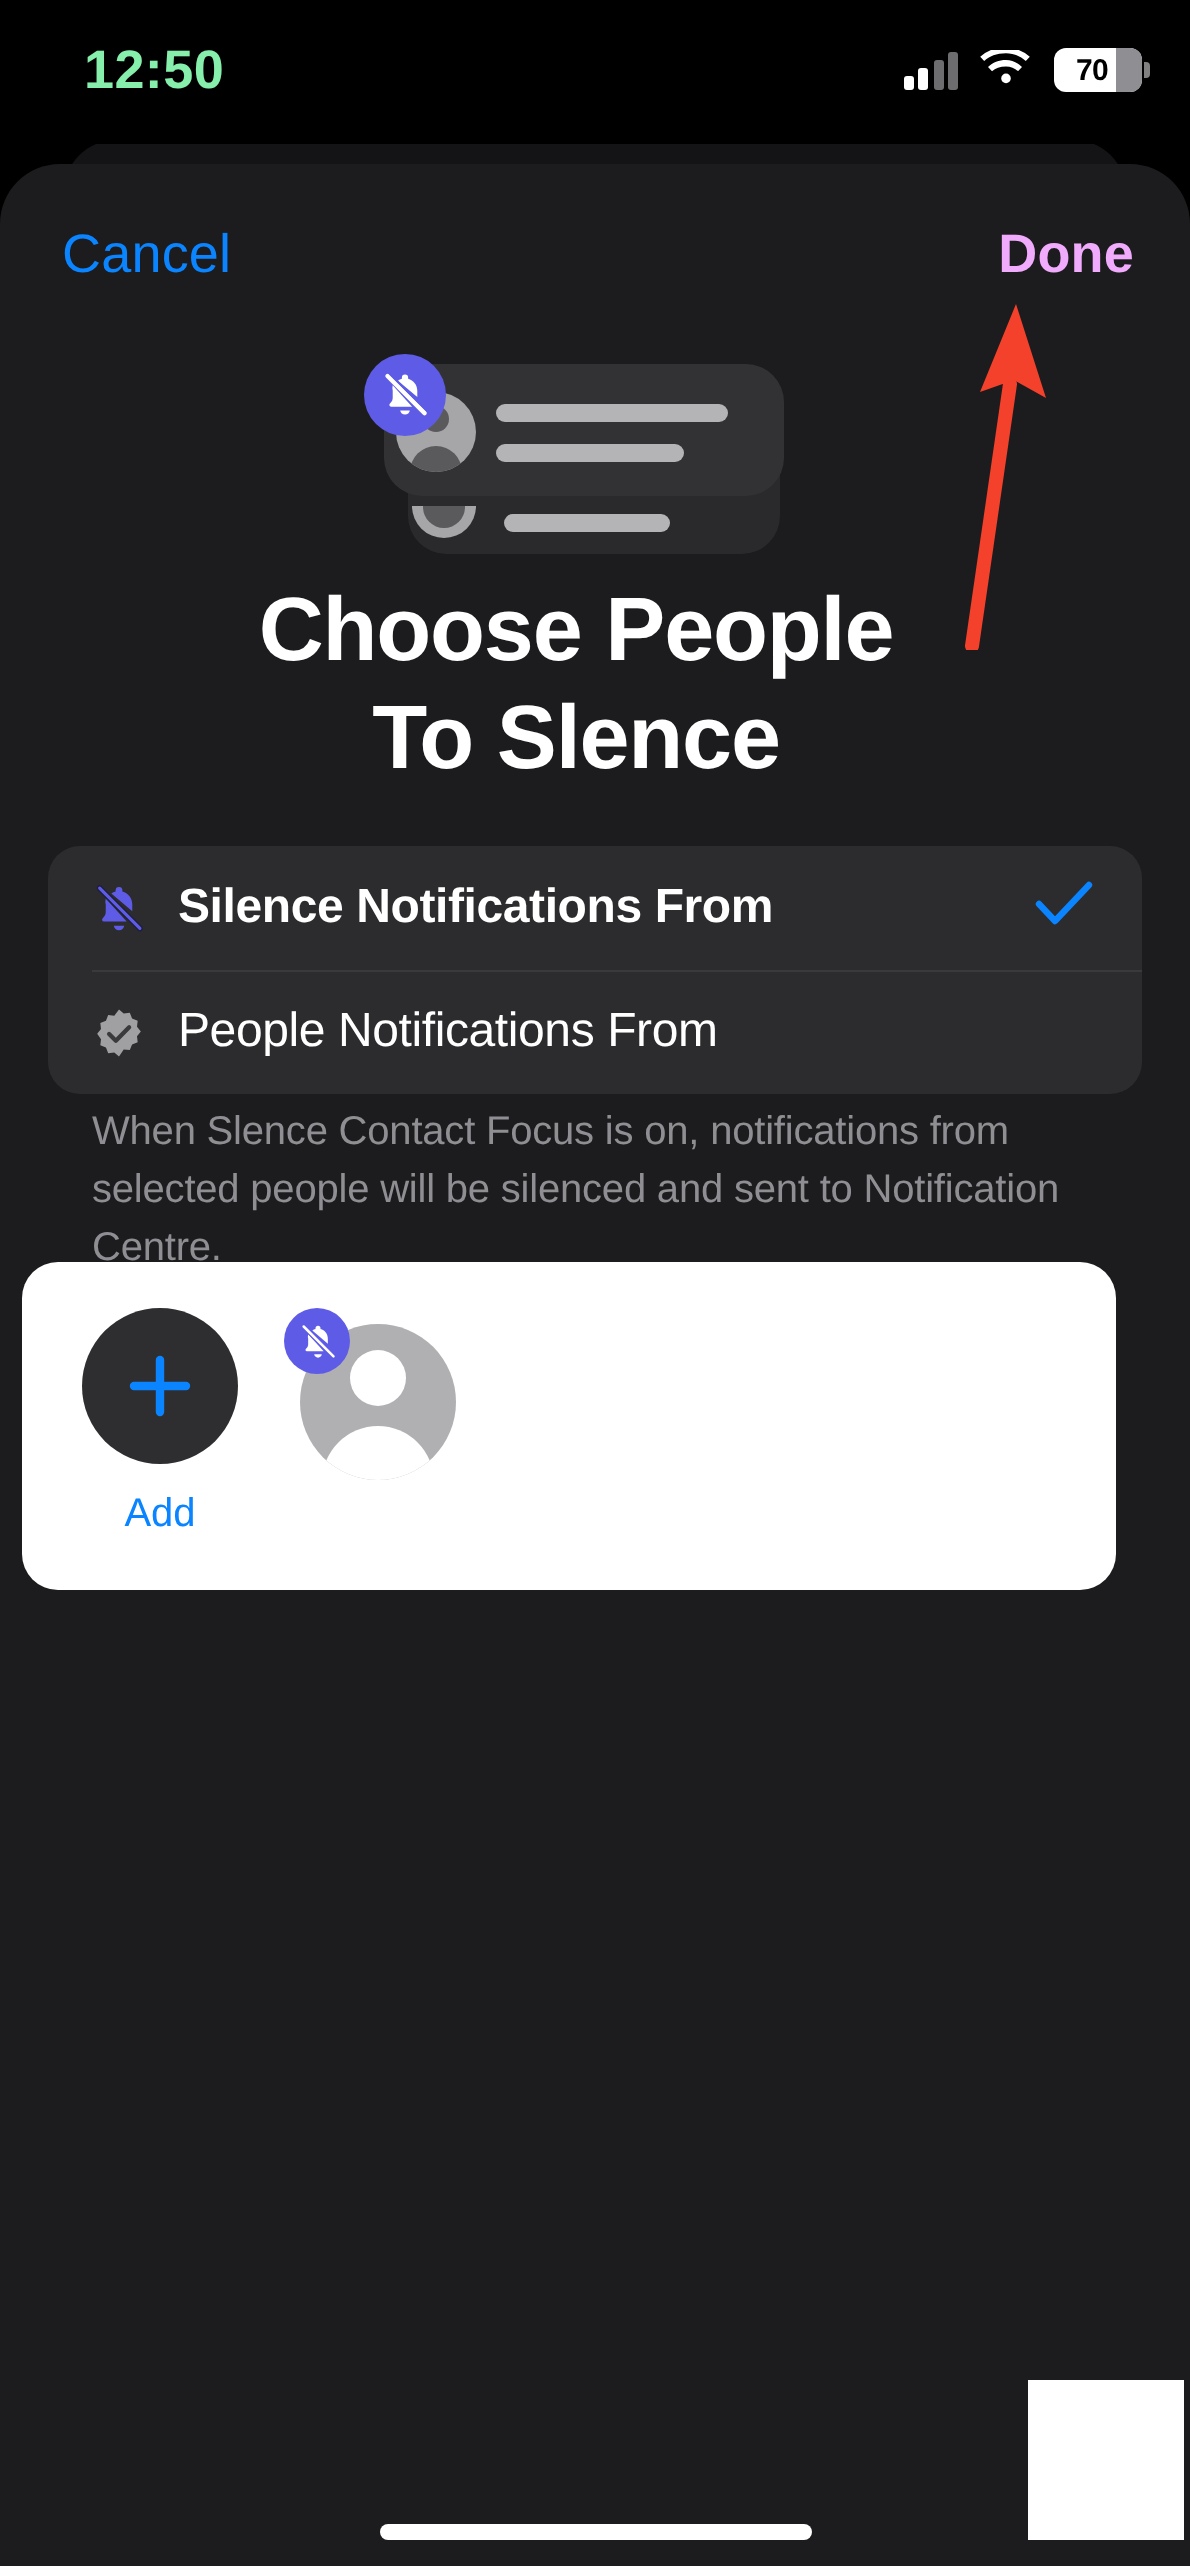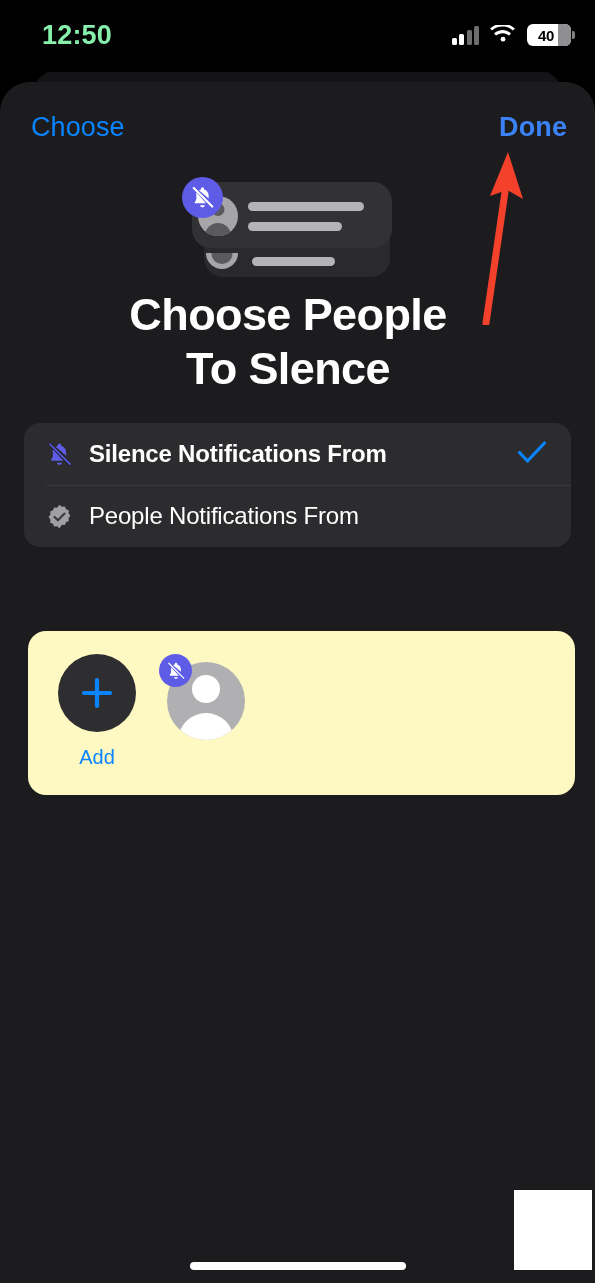--- a/index.html
+++ b/index.html
@@ -59,21 +59,21 @@
   
   #nav-bar{
     position:absolute; left:0; top:22px; width:595px; height:56px;
   }
   #cancel-button{
     position:absolute; left:31px; top:8px;
     font-size:27px; color:#0a84ff; font-weight:400; letter-spacing:.1px;
   }
   #done-button{
     position:absolute; right:28px; top:8px;
-    font-size:27px; color:#3b82f6; font-weight:700; letter-spacing:.1px;
+    font-size:27px; color:#f0abfc; font-weight:700; letter-spacing:.1px;
   }
 
   
   #hero{ position:absolute; left:0; top:95px; width:595px; height:110px; }
   #hero-inner{ position:relative; width:232px; height:105px; margin:0 auto; }
   .card-back{
     position:absolute; left:22px; top:30px; width:186px; height:70px;
     background:#2a2a2c; border-radius:19px;
   }
   .card-front{
@@ -136,22 +136,22 @@
   .option-check{ position:absolute; right:24px; top:50%; transform:translateY(-50%); }
 
   
   #footnote{
     position:absolute; left:46px; top:470px; width:516px;
     font-size:20px; line-height:29px; color:#8e8e93; letter-spacing:-.1px;
   }
 
   
   #people-card{
-    position:absolute; left:28px; top:549px; width:547px; height:164px;
-    background:#fef9c3; border-radius:18px;
+    position:absolute; left:11px; top:549px; width:547px; height:164px;
+    background:#ffffff; border-radius:18px;
   }
   #add-person{
     position:absolute; left:30px; top:23px; width:78px;
   }
   #add-circle{
     width:78px; height:78px; border-radius:50%; background:#2e2e30;
     display:flex; align-items:center; justify-content:center;
   }
   #add-label{
     margin-top:14px; text-align:center; font-size:20px; color:#0a84ff;
@@ -203,31 +203,31 @@
         <i></i>
         <i></i>
     </div>
     <svg width="26" height="20" viewBox="0 0 26 20">
       <path d="M13 16.6a2.4 2.4 0 100-4.8 2.4 2.4 0 000 4.8z" fill="#fff"></path>
       <path d="M13 8.2c2.3 0 4.4.9 6 2.4l2-2.1A12.3 12.3 0 0013 5C9.5 5 6.3 6.3 4 8.5l2 2.1c1.7-1.5 4-2.4 7-2.4z" fill="#fff"></path>
       <path d="M13 1.6c3.8 0 7.3 1.5 9.9 3.9l2-2.1A17 17 0 0013 -1 17 17 0 00.1 3.4l2 2.1C4.7 3.1 8.2 1.6 13 1.6z" fill="#fff"></path>
     </svg>
     <div class="batt">
       <div class="empty"></div>
-      <span>40</span>
+      <span>70</span>
     </div>
   </div>
 </div>
 
 <div id="sheet-behind"></div>
 
 <div id="sheet">
 
   <div id="nav-bar">
-    <div id="cancel-button">Choose</div>
+    <div id="cancel-button">Cancel</div>
     <div id="done-button">Done</div>
   </div>
 
   <div id="hero">
     <div id="hero-inner">
       <div class="card-back"></div>
       <div class="card-front"></div>
 
       <div class="hero-avatar">
         <div class="head"></div>
@@ -282,20 +282,21 @@
         <svg width="27" height="27" viewBox="0 0 24 24">
           <path d="M12 1.6l2.1 1.7 2.7-.3 1 2.5 2.5 1-.3 2.7 1.7 2.1-1.7 2.1.3 2.7-2.5 1-1 2.5-2.7-.3L12 22.4l-2.1-1.7-2.7.3-1-2.5-2.5-1 .3-2.7L2.3 12.3 4 10.2l-.3-2.7 2.5-1 1-2.5 2.7.3L12 1.6z" fill="#a0a0a2"></path>
           <path d="M7.6 12.4l3 3 5.9-6" fill="none" stroke="#3a3a3c" stroke-width="1.9" stroke-linecap="round" stroke-linejoin="round"></path>
         </svg>
       </div>
       <div class="option-label">People Notifications From</div>
     </div>
 
   </div>
 
+  <div id="footnote">When Slence Contact Focus is on, notifications from selected people will be silenced and sent to Notification Centre.</div>
 
   <div id="people-card">
 
     <div id="add-person">
       <div id="add-circle">
         <svg width="40" height="40" viewBox="0 0 40 40">
           <path d="M20 7v26M7 20h26" stroke="#0a84ff" stroke-width="4.2" stroke-linecap="round"></path>
         </svg>
       </div>
       <div id="add-label">Add</div>

